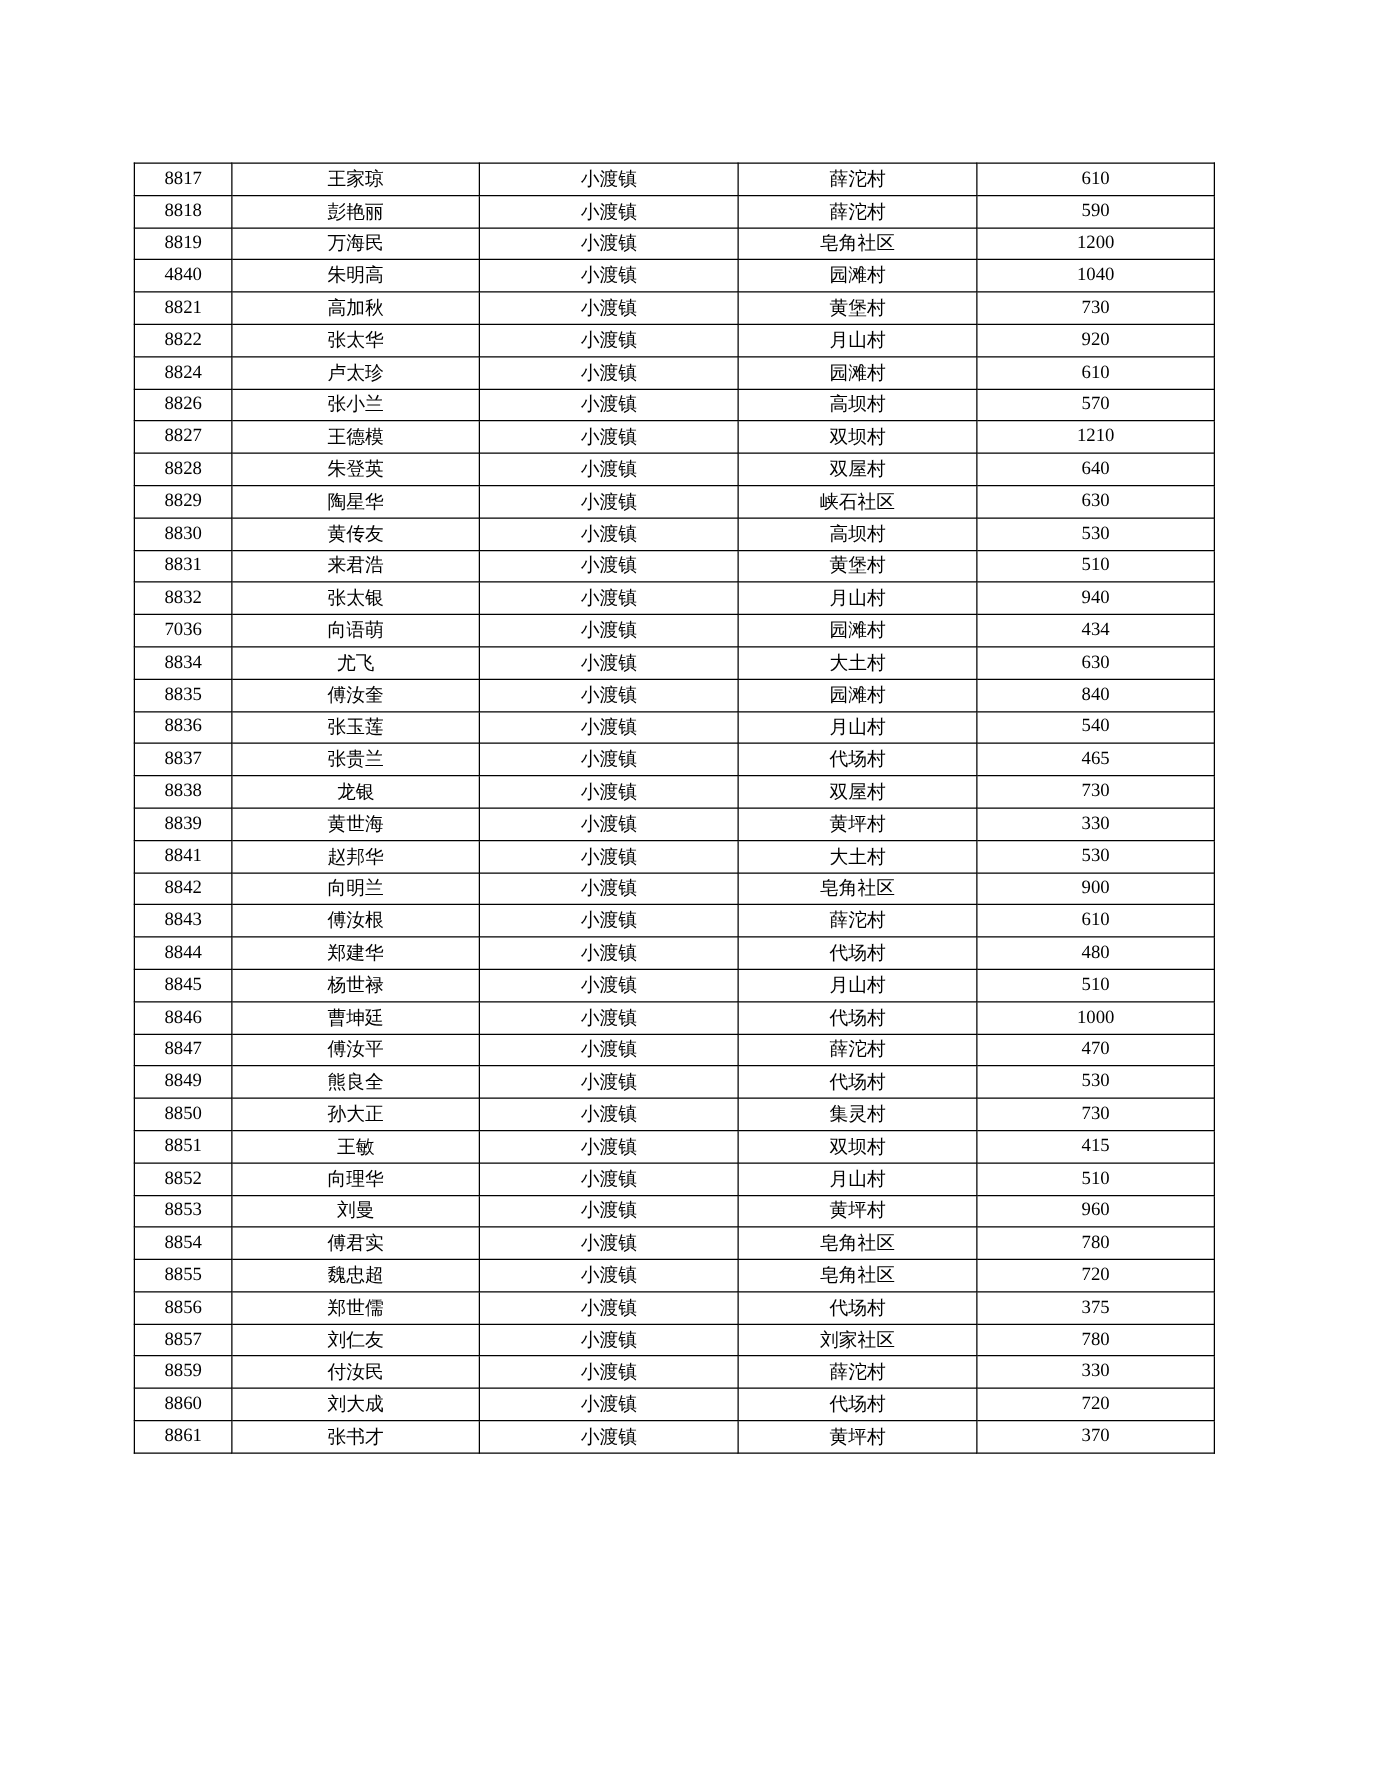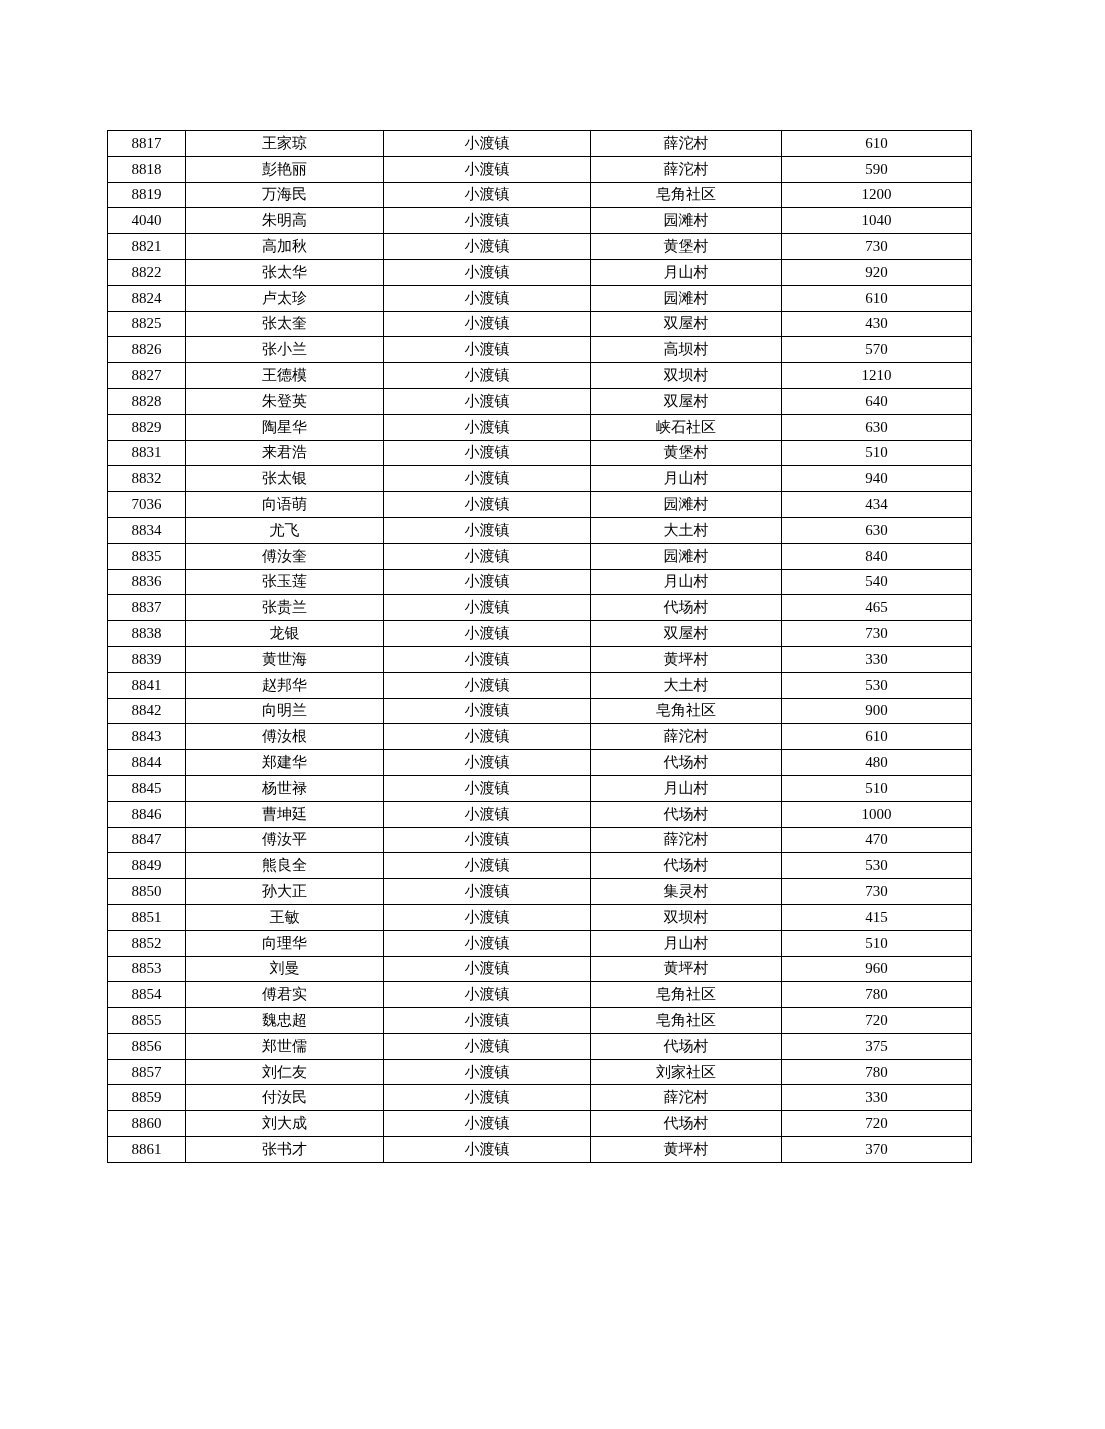--- a/index.html
+++ b/index.html
@@ -70,21 +70,21 @@
           <td>590</td>
         </tr>
         <tr>
           <td>8819</td>
           <td>万海民</td>
           <td>小渡镇</td>
           <td>皂角社区</td>
           <td>1200</td>
         </tr>
         <tr>
-          <td>4040</td>
+          <td>4840</td>
           <td>朱明高</td>
           <td>小渡镇</td>
           <td>园滩村</td>
           <td>1040</td>
         </tr>
         <tr>
           <td>8821</td>
           <td>高加秋</td>
           <td>小渡镇</td>
           <td>黄堡村</td>
@@ -98,27 +98,20 @@
           <td>920</td>
         </tr>
         <tr>
           <td>8824</td>
           <td>卢太珍</td>
           <td>小渡镇</td>
           <td>园滩村</td>
           <td>610</td>
         </tr>
         <tr>
-          <td>8825</td>
-          <td>张太奎</td>
-          <td>小渡镇</td>
-          <td>双屋村</td>
-          <td>430</td>
-        </tr>
-        <tr>
           <td>8826</td>
           <td>张小兰</td>
           <td>小渡镇</td>
           <td>高坝村</td>
           <td>570</td>
         </tr>
         <tr>
           <td>8827</td>
           <td>王德模</td>
           <td>小渡镇</td>
@@ -131,20 +124,27 @@
           <td>小渡镇</td>
           <td>双屋村</td>
           <td>640</td>
         </tr>
         <tr>
           <td>8829</td>
           <td>陶星华</td>
           <td>小渡镇</td>
           <td>峡石社区</td>
           <td>630</td>
+        </tr>
+        <tr>
+          <td>8830</td>
+          <td>黄传友</td>
+          <td>小渡镇</td>
+          <td>高坝村</td>
+          <td>530</td>
         </tr>
         <tr>
           <td>8831</td>
           <td>来君浩</td>
           <td>小渡镇</td>
           <td>黄堡村</td>
           <td>510</td>
         </tr>
         <tr>
           <td>8832</td>

